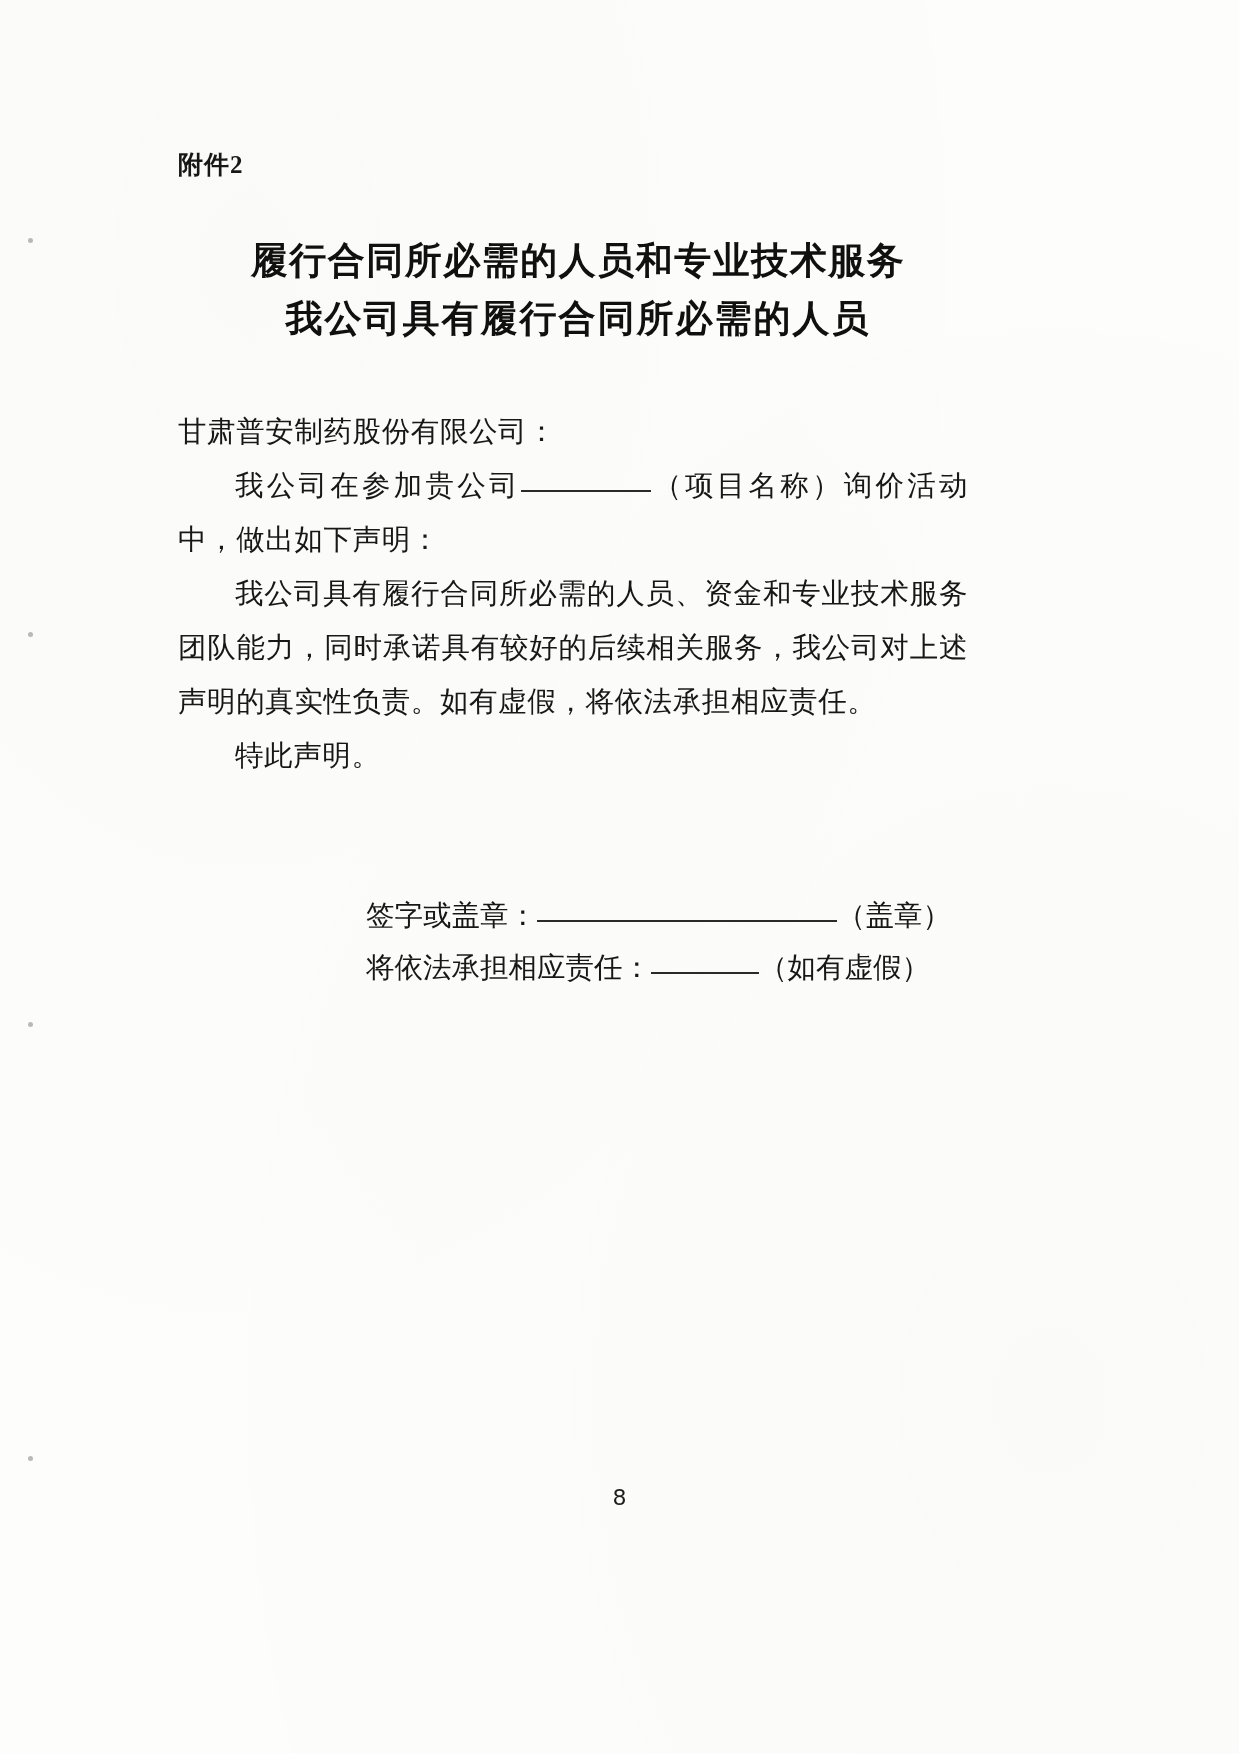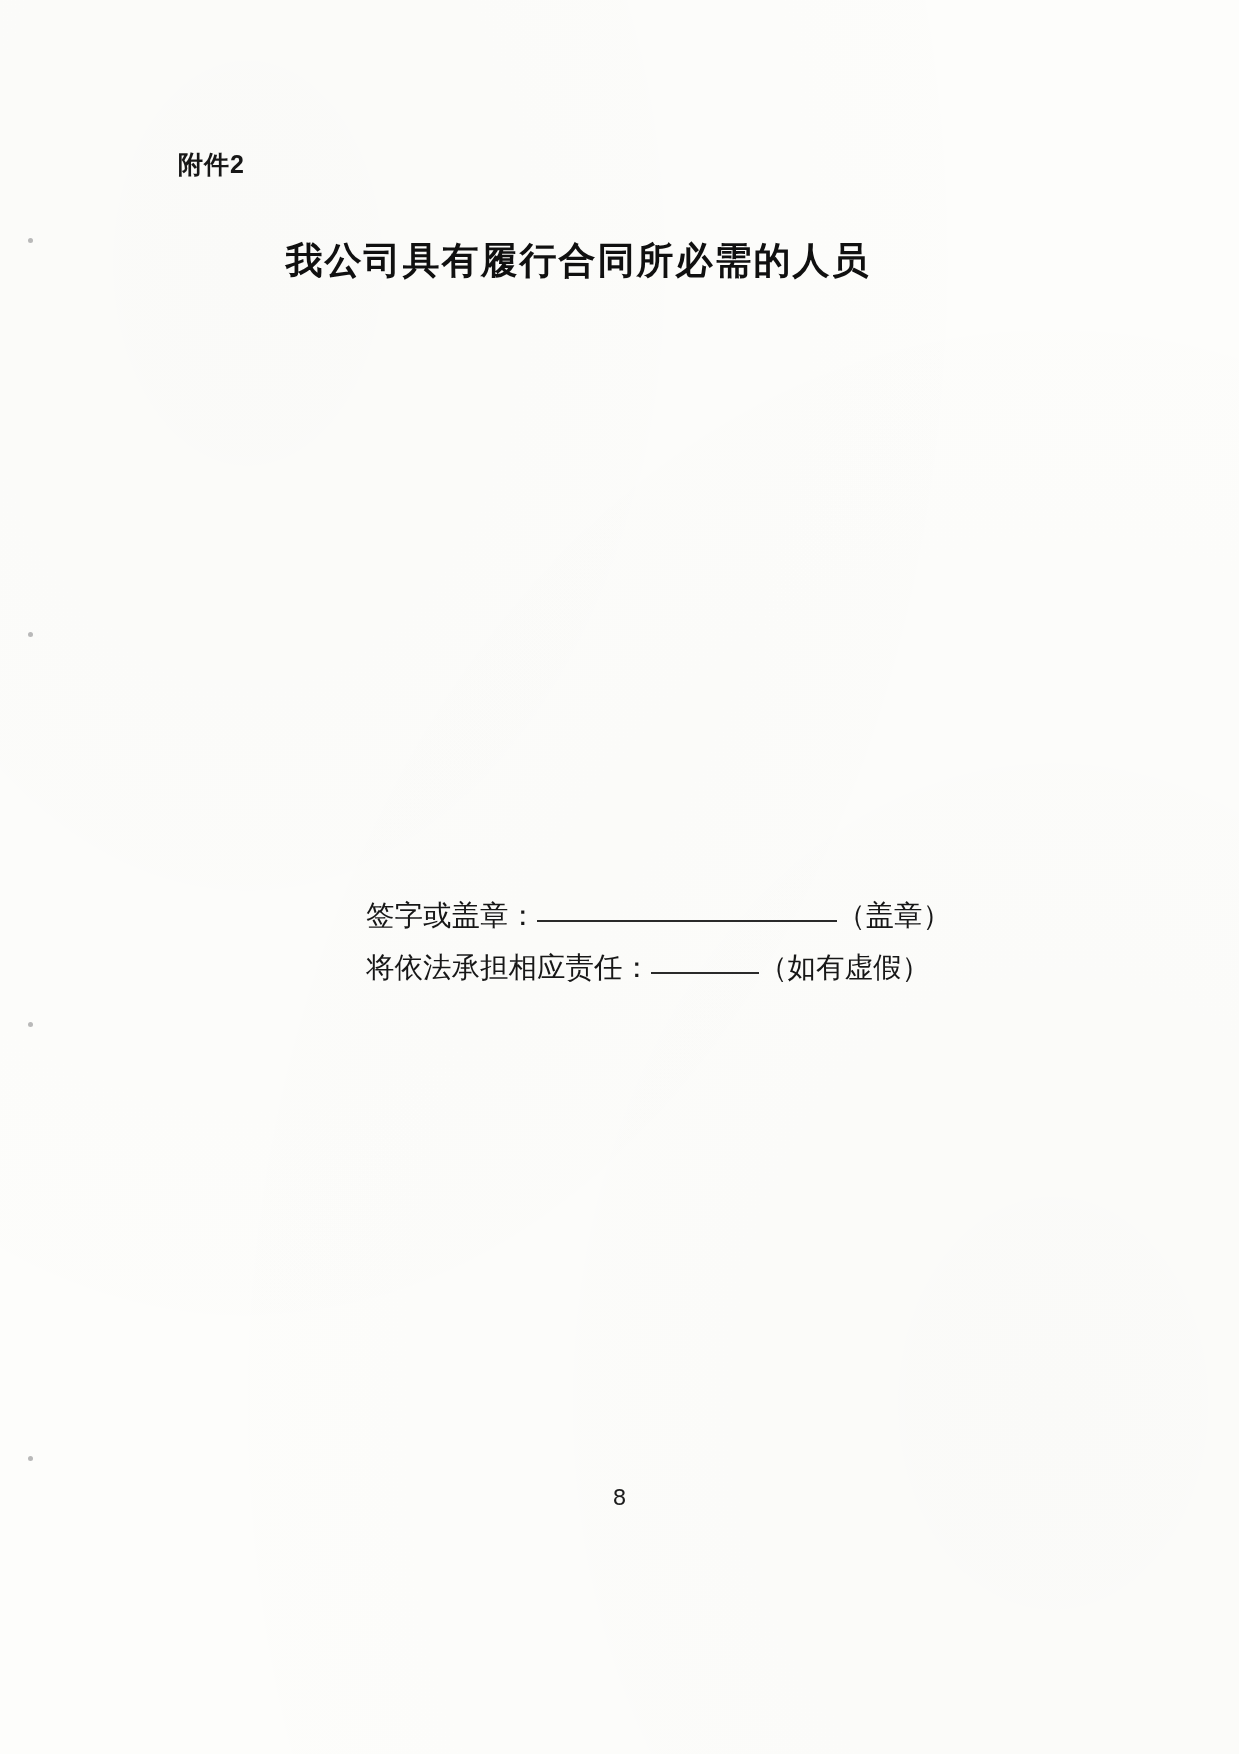--- a/index.html
+++ b/index.html
@@ -29,21 +29,21 @@
     background:
       radial-gradient(ellipse at 20% 15%, rgba(0,0,0,0.012), rgba(0,0,0,0) 60%),
       radial-gradient(ellipse at 85% 80%, rgba(0,0,0,0.010), rgba(0,0,0,0) 65%);
     pointer-events: none;
   }
 
   .attachment-label {
     position: absolute;
     left: 178px;
     top: 148px;
-    font-family: Liberation Sans, sans-serif;
+    font-family: Liberation Serif, serif;
     font-weight: bold;
     font-size: 25px;
     letter-spacing: 1px;
     color: #171717;
   }
 
   .doc-title {
     position: absolute;
     left: 178px;
     top: 232px;
@@ -134,23 +134,43 @@
 <div class="page">
 
   <div class="edge-mark em1"></div>
   <div class="edge-mark em2"></div>
   <div class="edge-mark em3"></div>
   <div class="edge-mark em4"></div>
 
   <div class="attachment-label">附件2</div>
 
   <div class="doc-title">
+    <span class="line line1">履行合同所必需的人员和专业技术服务</span>
     <span class="line line2">我公司具有履行合同所必需的人员</span>
   </div>
 
+  <div class="body-block">
+
+    <p class="para">
+      <span>甘肃普安制药股份有限公司：</span>
+    </p>
+
+    <p class="para indent">
+      <span>我公司在参加贵公司</span><span class="blank-line blank-proj"></span><span>（项目名称）询价活动中，做出如下声明：</span>
+    </p>
+
+    <p class="para indent">
+      <span>我公司具有履行合同所必需的人员、资金和专业技术服务团队能力，同时承诺具有较好的后续相关服务，我公司对上述声明的真实性负责。如有虚假，将依法承担相应责任。</span>
+    </p>
+
+    <p class="para indent">
+      <span>特此声明。</span>
+    </p>
+
+  </div>
 
   <div class="sign-block">
 
     <span class="sign-row sign-row-1">
       <span>签字或盖章：</span><span class="blank-line blank-name"></span><span>（盖章）</span>
     </span>
 
     <span class="sign-row sign-row-2">
       <span>将依法承担相应责任：</span><span class="blank-line blank-rep"></span><span>（如有虚假）</span>
     </span>

